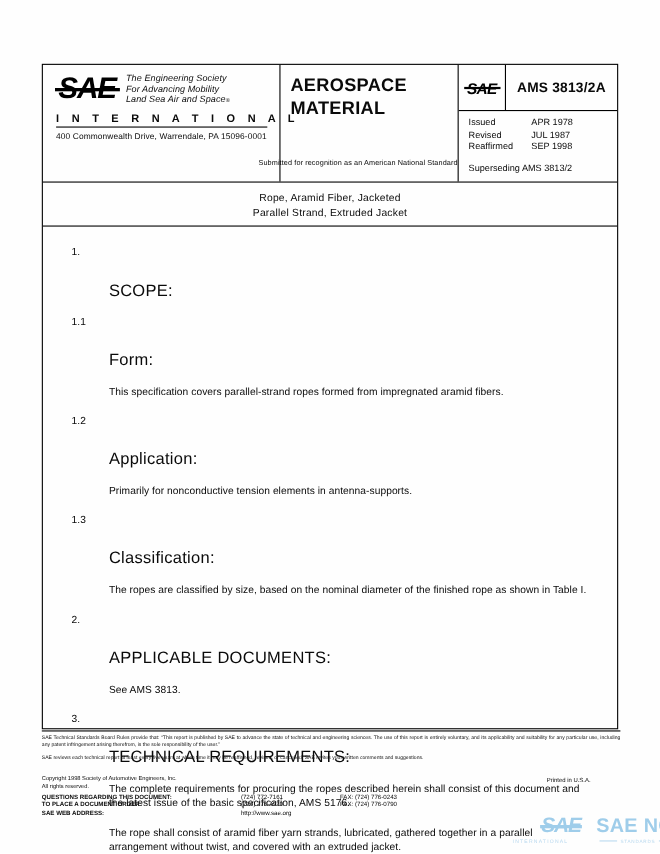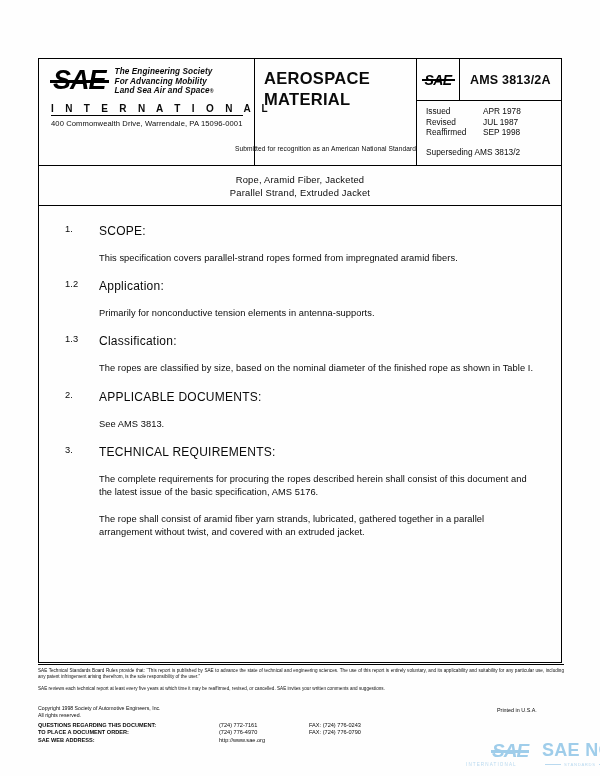--- a/index.html
+++ b/index.html
@@ -71,21 +71,21 @@
     left: -1px;
     right: -1px;
     top: 13px;
     height: 3px;
     background: #000;
   }
   .tagline {
     margin-left: 7px;
     font-size: 8.2px;
     font-style: italic;
-    font-weight: bold;
+    font-weight: normal;
     line-height: 9.6px;
     letter-spacing: 0.1px;
     white-space: nowrap;
   }
   .tagline .reg {
     font-size: 5px;
     vertical-align: baseline;
   }
   .intl-row {
     position: absolute;
@@ -222,22 +222,23 @@
     display: flex;
     margin-bottom: 14px;
   }
   .sec-num {
     width: 34px;
     flex: 0 0 34px;
     font-size: 9.3px;
     letter-spacing: 0.1px;
   }
   .sec-head {
-    font-size: 12px;
+    font-size: 15px;
     letter-spacing: 0.25px;
+    margin-top: 32px;
   }
   .para {
     margin: 0 0 14px 34px;
     font-size: 9.3px;
     line-height: 13.2px;
     letter-spacing: 0.05px;
     max-width: 440px;
   }
 
   
@@ -431,20 +432,24 @@
     <div class="subtitle-band">
       <div class="subtitle-line">Rope, Aramid Fiber, Jacketed</div>
       <div class="subtitle-line">Parallel Strand, Extruded Jacket</div>
     </div>
 
     <div class="body-area">
         <div class="sec">
           <div class="sec-num">1.</div>
           <div class="sec-head">SCOPE:</div>
         </div>
+        <div class="sec">
+          <div class="sec-num">1.1</div>
+          <div class="sec-head">Form:</div>
+        </div>
         <div class="para">This specification covers parallel-strand ropes formed from impregnated aramid fibers.</div>
         <div class="sec">
           <div class="sec-num">1.2</div>
           <div class="sec-head">Application:</div>
         </div>
         <div class="para">Primarily for nonconductive tension elements in antenna-supports.</div>
         <div class="sec">
           <div class="sec-num">1.3</div>
           <div class="sec-head">Classification:</div>
         </div>

